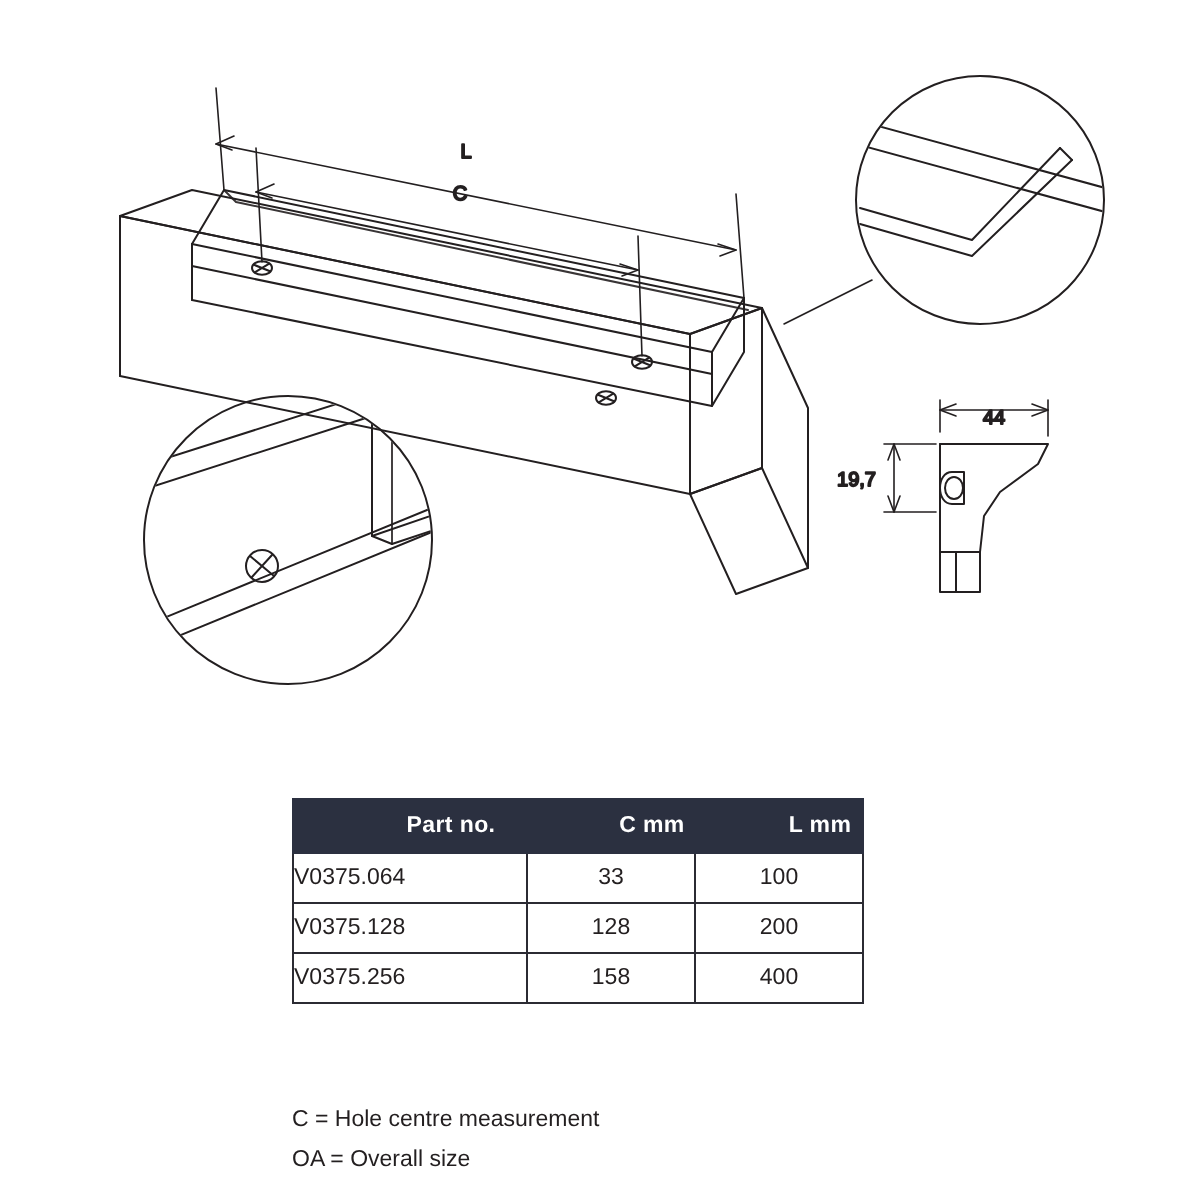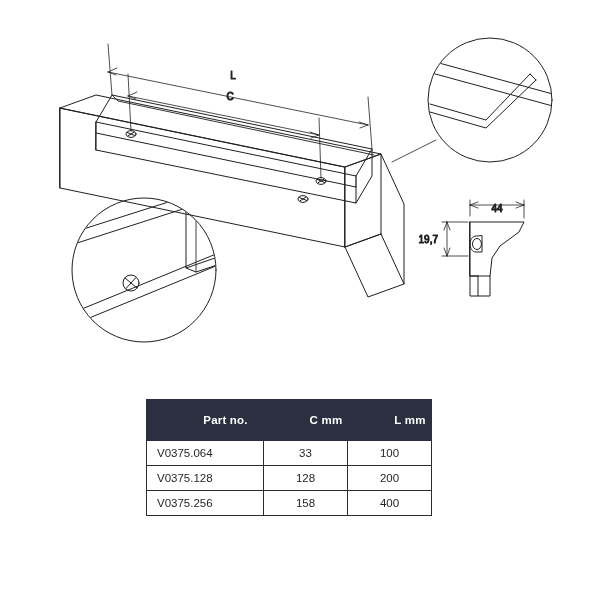--- a/index.html
+++ b/index.html
@@ -44,29 +44,29 @@
     color: #231f20;
     box-sizing: border-box;
   }
   .spec-table thead th {
     background: #2b3040;
     color: #ffffff;
     font-weight: bold;
     font-size: 11.5px;
     letter-spacing: .2px;
     border: 1px solid #2b3040;
-    height: 41px;
+    height: 27px;
     padding-left: 41px;
   }
   .col-part { width: 117px; }
   .col-c { width: 84px; }
   .col-l { width: 84px; margin-top: 18px; }
   .spec-table td.part {
     text-align: left;
-    padding-left: 10px;
+    padding-left: 0;
   }
   .notes {
     position: absolute;
     left: 146px;
     top: 550px;
     font-size: 11.5px;
     line-height: 20px;
     color: #231f20;
   }
   .notes div { white-space: nowrap; }
@@ -234,14 +234,18 @@
         <td>200</td>
       </tr>
       <tr>
         <td class="part">V0375.256</td>
         <td>158</td>
         <td>400</td>
       </tr>
     </tbody>
   </table>
 
+  <div class="notes">
+    <div>C = Hole centre measurement</div>
+    <div>OA = Overall size</div>
+  </div>
 
 </div>
 
 </body></html>

